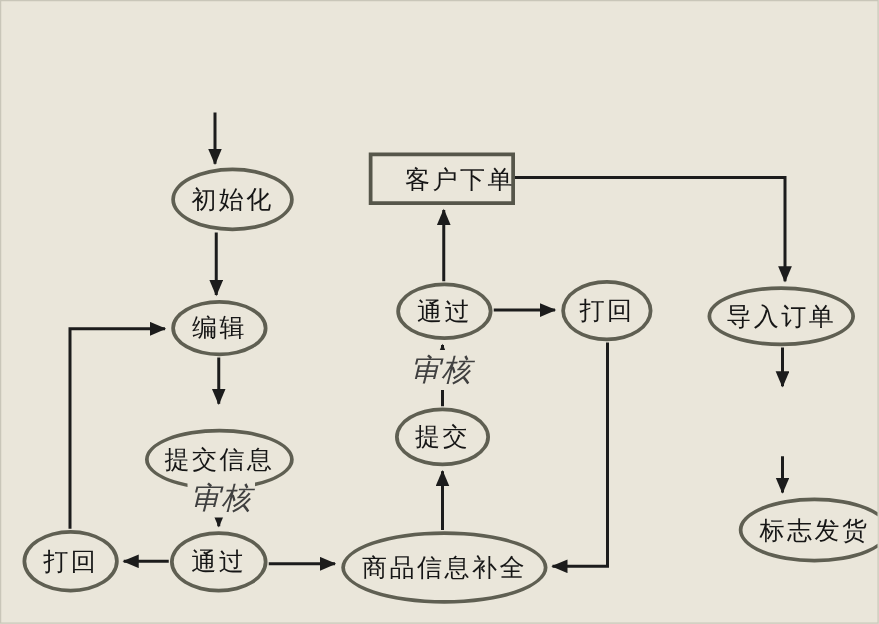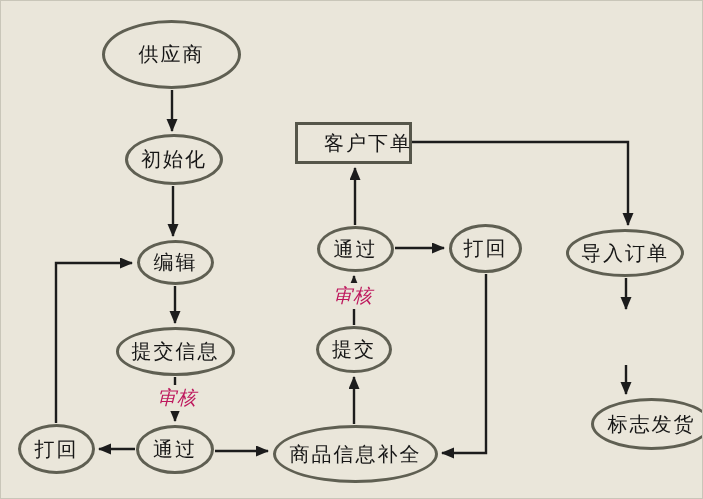--- a/index.html
+++ b/index.html
@@ -40,23 +40,23 @@
     border: 3px solid #5F5F52;
     border-radius: 50%;
   }
   .rect {
     border: 3px solid #56564A;
     padding-left: 29px;
   }
   .edge-label {
     position: absolute;
     transform: translate(-50%, -50%);
-    font-size: 19px;
+    font-size: 24px;
     font-style: italic;
-    color: #be185d;
+    color: #404040;
     background: #EAE6DA;
     padding: 0 2px;
     z-index: 2;
     letter-spacing: 1px;
   }
 </style>
 </head>
 <body>
 
 <div class="canvas">
@@ -79,27 +79,26 @@
       <polyline points="353,324 353,275" marker-end="url(#arrow)"></polyline>
       <polyline points="354,224 354,167" marker-end="url(#arrow)"></polyline>
       <polyline points="394,247 443,247" marker-end="url(#arrow)"></polyline>
       <polyline points="485,273 485,452 441,452" marker-end="url(#arrow)"></polyline>
       <polyline points="411,141 627,141 627,224" marker-end="url(#arrow)"></polyline>
       <polyline points="625,277 625,308" marker-end="url(#arrow)"></polyline>
       <polyline points="625,364 625,393" marker-end="url(#arrow)"></polyline>
     </g>
   </svg>
 
-  <div class="node ellipse" style="left:101px; top:19px; width:139px; height:69px;">供应商</div>
 
-  <div class="node ellipse" style="left:124px; top:133px; width:98px; height:51px;">初始化</div>
+  <div class="node ellipse" style="left:136px; top:133px; width:98px; height:51px;">初始化</div>
 
   <div class="node ellipse" style="left:136px; top:239px; width:77px; height:45px;">编辑</div>
 
-  <div class="node ellipse" style="left:115px; top:326px; width:119px; height:49px;">提交信息</div>
+  <div class="node ellipse" style="left:115px; top:342px; width:119px; height:49px;">提交信息</div>
 
   <div class="node ellipse" style="left:135px; top:424px; width:78px; height:49px;">通过</div>
 
   <div class="node ellipse" style="left:17px; top:423px; width:77px; height:50px;">打回</div>
 
   <div class="node ellipse" style="left:272px; top:424px; width:165px; height:58px;">商品信息补全</div>
 
   <div class="node ellipse" style="left:315px; top:325px; width:76px; height:47px;text-align:center;">提交</div>
 
   <div class="node ellipse" style="left:316px; top:225px; width:77px; height:46px;">通过</div>

